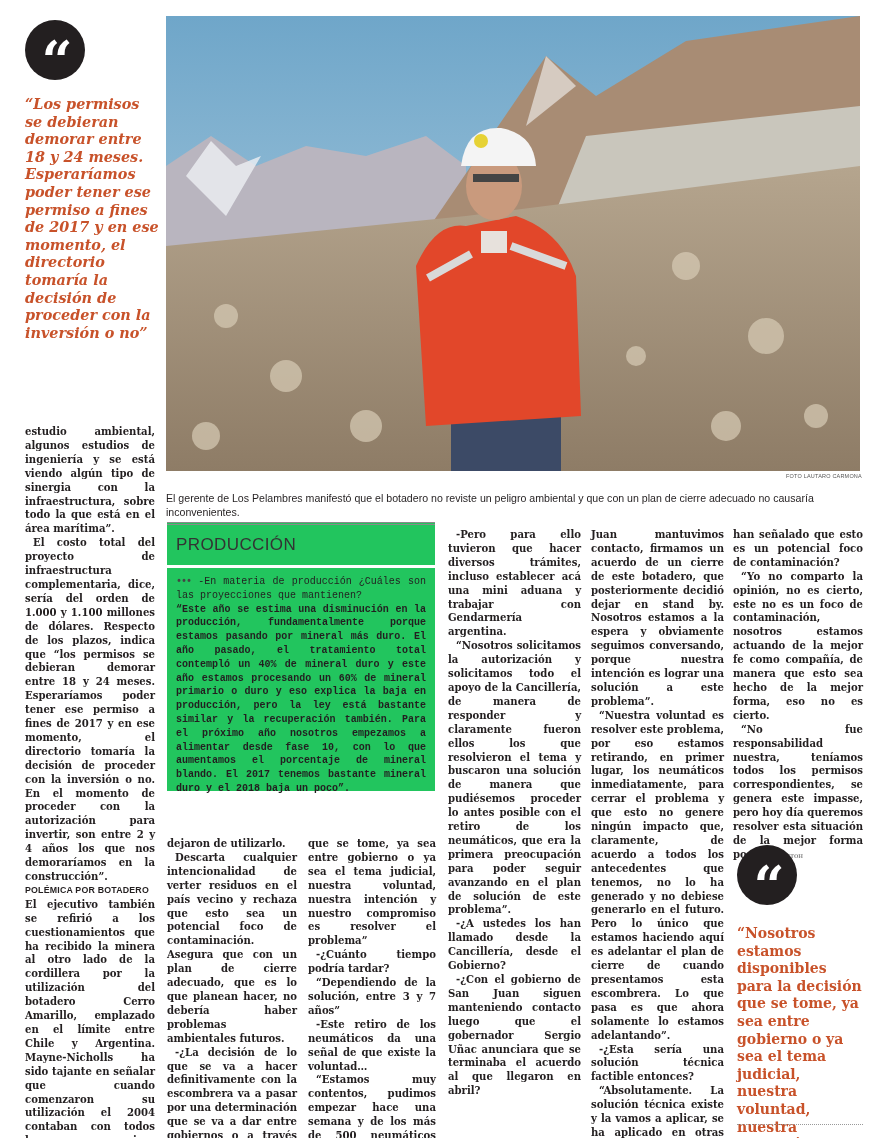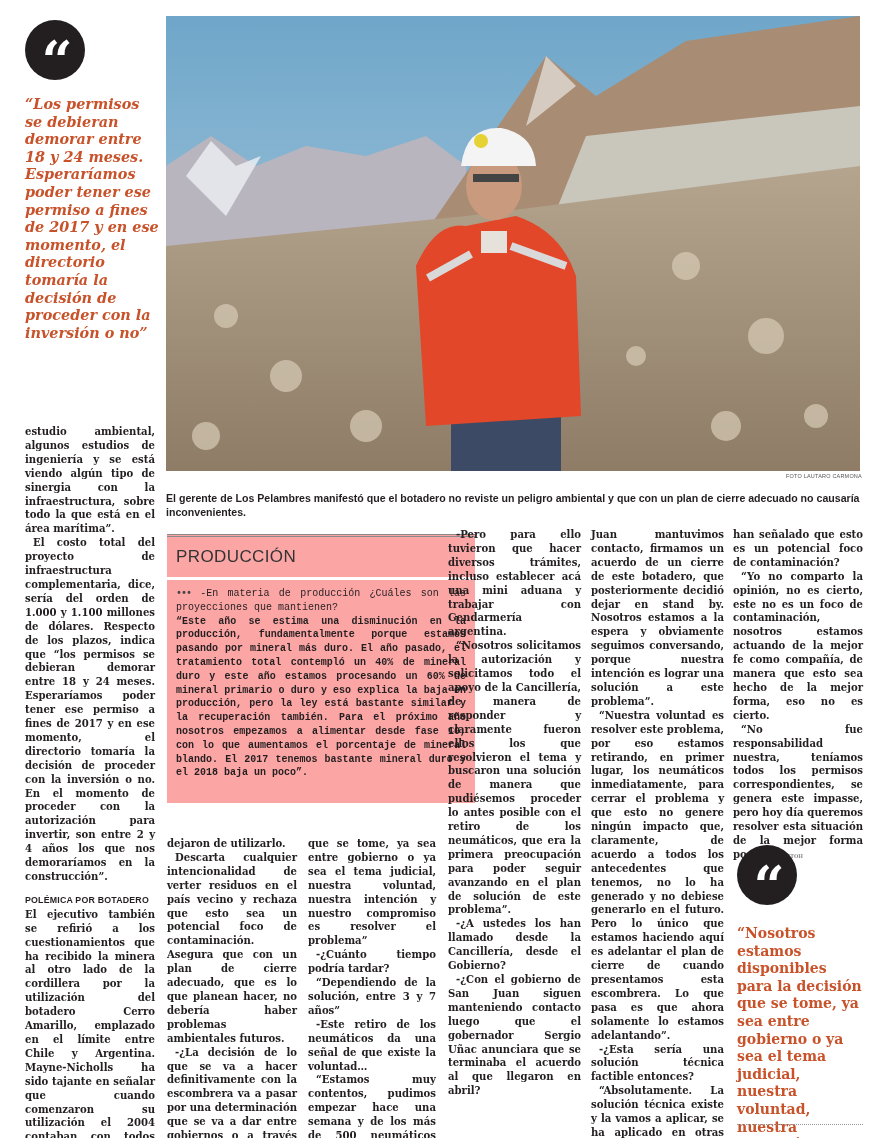--- a/index.html
+++ b/index.html
@@ -9,22 +9,22 @@
   .col { position:absolute; font-size:10.1px; line-height:13.9px; text-align:justify; hyphens:none; }
   .col p { margin:0;font-weight:bold; }
   .col p.ind { text-indent:8px; }
   .col p.q { font-weight:bold; text-indent:8px; }
   .quote-icon { width:60px; height:60px; border-radius:50%; background:#231f20;
                 display:flex; align-items:center; justify-content:center; }
   .quote-icon span { color:#fff; font-family:"DejaVu Serif", serif; font-weight:bold; font-size:54px; line-height:1; margin-top:22px; letter-spacing:-4px; }
   .pull { color:#c8522a; font-weight:bold; font-size:14.4px; line-height:17.6px; }
   .photo { left:166px; top:16px; width:694px; height:455px; overflow:hidden; }
   .credit { font-family:"Liberation Sans", sans-serif; font-size:5.5px; color:#555; letter-spacing:0.2px; }
-  .caption { font-family:"Liberation Sans", sans-serif; font-weight:bold; font-size:10.6px; line-height:14px; color:#231f20; }
-  .box { left:167px; top:534px; width:308px; height:266px; background:#fca5a5; border-top:3px double #8a8a8a; }
+  .caption { font-family:"Liberation Sans", sans-serif; font-weight:normal; font-size:10.6px; line-height:14px; color:#231f20; }
+  .box { left:167px; top:522px; width:268px; height:266px; background:#22c55e; border-top:3px double #8a8a8a; }
   .box-title { font-family:"Liberation Sans", sans-serif; font-size:17px; color:#333; padding:10px 0 0 9px; letter-spacing:0.4px; }
   .box-sep { position:absolute; left:0; right:0; top:40px; height:3px; background:#fff; }
   .box-body { position:absolute; left:9px; right:9px; top:50px; font-size:10px; line-height:13.8px; text-align:justify;font-family:Liberation Mono, monospace; }
   .box-body b.dots { color:#444; letter-spacing:-1px; }
   .subhead { font-family:"Liberation Sans", sans-serif; font-weight:bold; font-size:8.8px; color:#231f20; letter-spacing:0.2px; }
   .dotted { border-top:1px dotted #999; }
   .signoff { font-size:5px; color:#888; }
 </style>
 </head>
 <body>
@@ -74,21 +74,21 @@
     <path d="M295,150 Q300,110 335,112 Q368,118 370,150 Z" fill="#f4f4f4"></path>
     <circle cx="315" cy="125" r="7" fill="#e6d235"></circle>
   </svg>
 </div>
 <div class="abs credit" style="left:786px; top:473px;">FOTO LAUTARO CARMONA</div>
 <div class="abs caption" style="left:166px; top:491px; width:694px;">El gerente de Los Pelambres manifestó que el botadero no reviste un peligro ambiental y que con un plan de cierre adecuado no causaría inconvenientes.</div>
 
 <div class="col" style="left:25px; top:425px; width:130px;">
   <p>estudio ambiental, algunos estudios de ingeniería y se está viendo algún tipo de sinergia con la infraestructura, sobre todo la que está en el área marítima”.</p>
   <p class="ind">El costo total del proyecto de infraestructura complementaria, dice, sería del orden de 1.000 y 1.100 millones de dólares. Respecto de los plazos, indica que “los permisos se debieran demorar entre 18 y 24 meses. Esperaríamos poder tener ese permiso a fines de 2017 y en ese momento, el directorio tomaría la decisión de proceder con la inversión o no. En el momento de proceder con la autorización para invertir, son entre 2 y 4 años los que nos demoraríamos en la construcción”.</p>
-  <p class="subhead" style="margin-top:10px;">POLÉMICA POR BOTADERO</p>
+  <p class="subhead" style="margin-top:0;">POLÉMICA POR BOTADERO</p>
   <p>El ejecutivo también se refirió a los cuestionamientos que ha recibido la minera al otro lado de la cordillera por la utilización del botadero Cerro Amarillo, emplazado en el límite entre Chile y Argentina. Mayne-Nicholls ha sido tajante en señalar que cuando comenzaron su utilización el 2004 contaban con todos los permisos ambientales de la legislación chilena, pues hasta ese momento figuraba como territorio nacional. Sin embargo, el 2008 se cambiaron las cartografías y eso conllevó a que el 70% de este material quedara en terrenos trasandinos. Cuando supieron eso, afirma, inmediatamente</p>
 </div>
 
 <div class="abs box">
   <div class="box-title">PRODUCCIÓN</div>
   <div class="box-sep"></div>
   <div class="box-body">
     <b class="dots">•••</b>
     <span>-En materia de producción ¿Cuáles son las proyecciones que mantienen?</span><br>
     <b style="font-weight:bold;">“Este año se estima una disminución en la producción, fundamentalmente porque estamos pasando por mineral más duro. El año pasado, el tratamiento total contempló un 40% de mineral duro y este año estamos procesando un 60% de mineral primario o duro y eso explica la baja en producción, pero la ley está bastante similar y la recuperación también. Para el próximo año nosotros empezamos a alimentar desde fase 10, con lo que aumentamos el porcentaje de mineral blando. El 2017 tenemos bastante mineral duro y el 2018 baja un poco”.</b>

